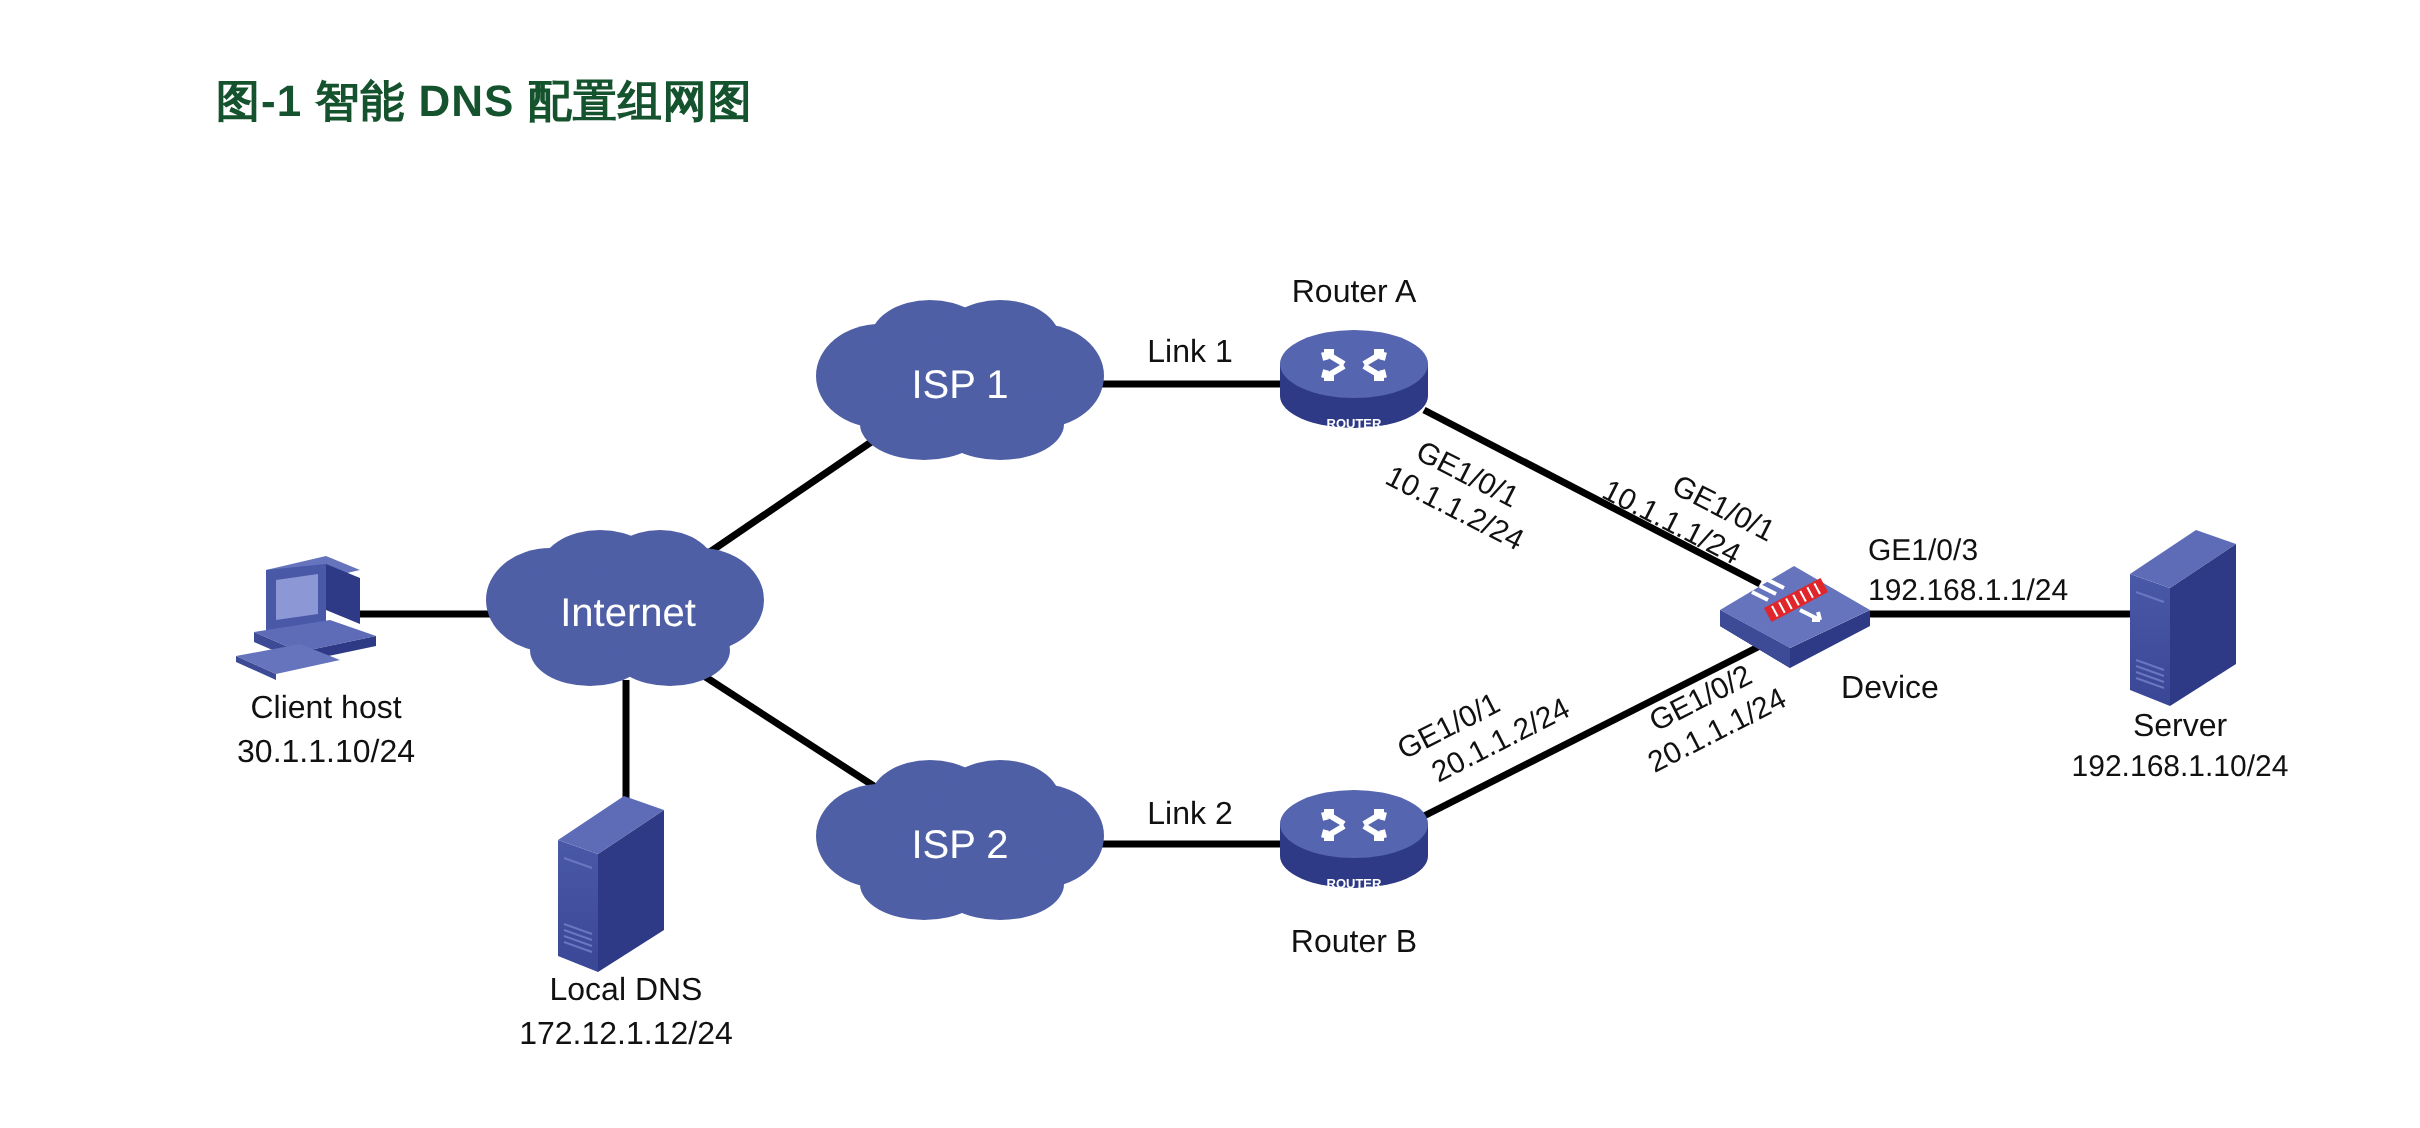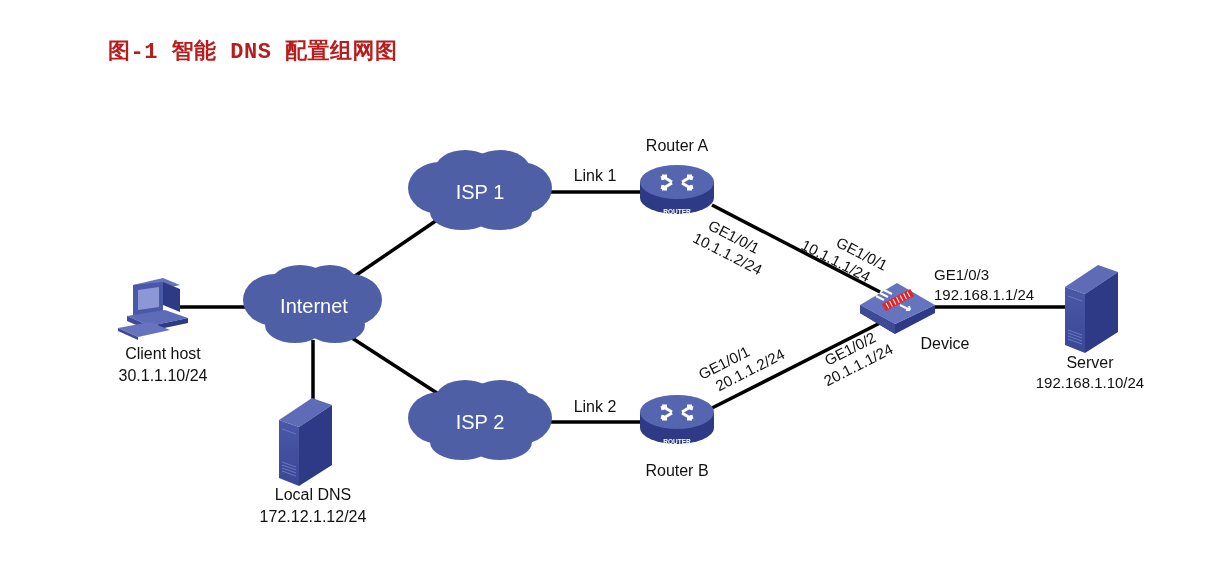--- a/index.html
+++ b/index.html
@@ -1,17 +1,17 @@
 <!DOCTYPE html>
 <html><head>
 <meta charset="utf-8">
 <style>
   html, body { margin:0; padding:0; background:#ffffff; }
   body { width:1210px; height:564px; position:relative; overflow:hidden; font-family:"Liberation Sans", sans-serif; }
-  .title { position:absolute; left:108px; top:36px; font-size:22px; font-weight:bold; color:#b91c1c; font-family:Liberation Mono, monospace; letter-spacing:0.5px; }
+  .title { position:absolute; left:108px; top:36px; font-size:22px; font-weight:bold; color:#14532d; font-family:Liberation Sans, sans-serif; letter-spacing:0.5px; }
   svg { position:absolute; left:0; top:0; }
   .lbl { font-family:"Liberation Sans", sans-serif; font-size:16px; fill:#111; }
   .cloud-lbl { font-family:"Liberation Sans", sans-serif; font-size:20px; fill:#ffffff; }
   .small { font-family:"Liberation Sans", sans-serif; font-size:15px; fill:#111; }
 </style>
 </head>
 <body>
 
 <div class="title">图-1  智能 DNS 配置组网图</div>
 

